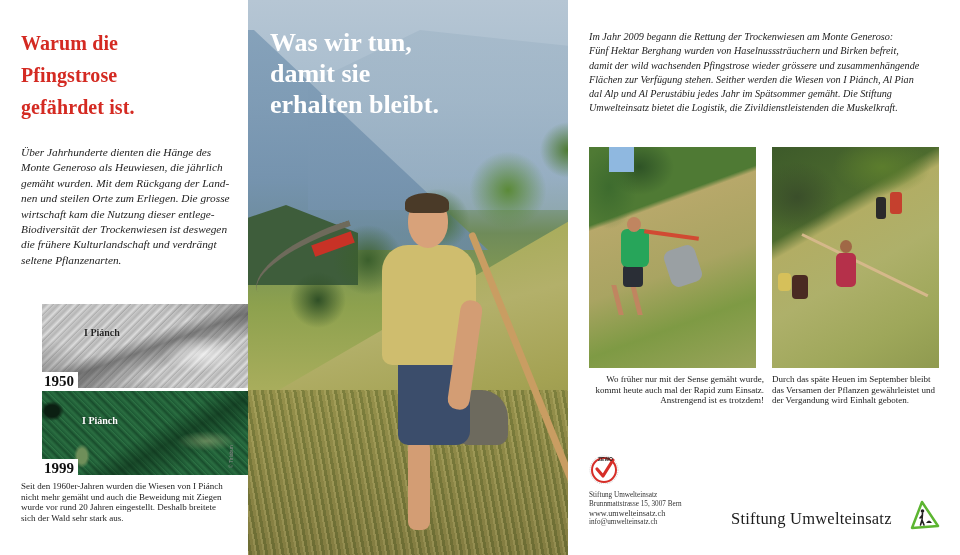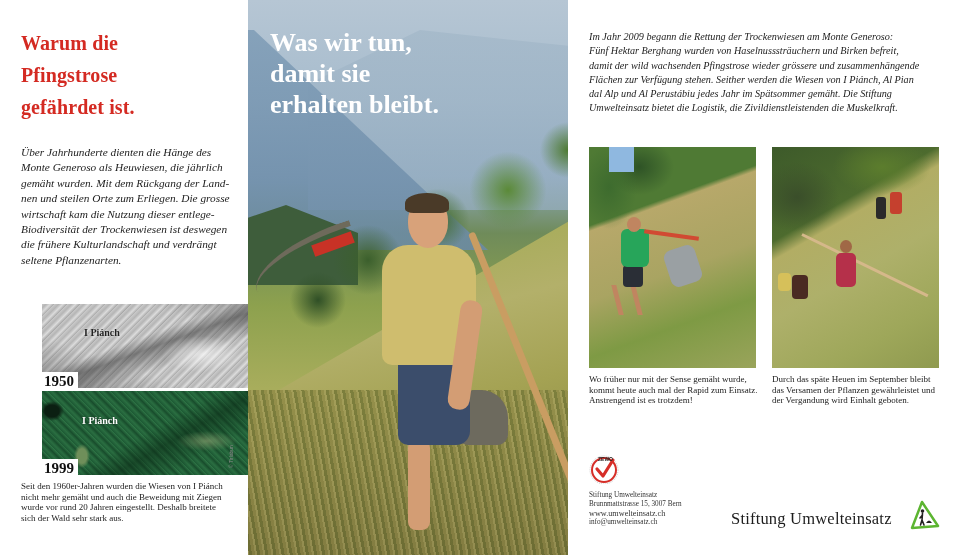--- a/index.html
+++ b/index.html
@@ -140,21 +140,21 @@
   .photo-2 .p2 { position: absolute; left: 20px; top: 128px; width: 16px; height: 24px; background: #4a2a22; border-radius: 4px; }
   .photo-2 .p3 { position: absolute; left: 6px; top: 126px; width: 13px; height: 18px; background: #d6c05a; border-radius: 4px; }
   .photo-2 .p4 { position: absolute; left: 104px; top: 50px; width: 10px; height: 22px; background: #2a2a2a; border-radius: 3px; }
   .photo-2 .p5 { position: absolute; left: 118px; top: 45px; width: 12px; height: 22px; background: #c5402e; border-radius: 3px; }
 
   .photo-caption {
     position: absolute; top: 374px; width: 175px;
     font-size: 9px; line-height: 10.5px; color: #222;
   }
   .photo-caption span { display: block; white-space: nowrap; }
-  .caption-1 { left: 589px; }
+  .caption-1 { left: 589px; text-align: right; }
   .caption-2 { left: 772px; }
 
   
   .zewo { position: absolute; left: 589px; top: 454px; width: 30px; height: 30px; }
   .address {
     position: absolute; left: 589px; top: 491px; width: 140px;
     font-size: 7.2px; line-height: 9.1px; color: #333;
   }
   .address span { display: block; white-space: nowrap; }
   .address .web { font-size: 8.2px; }

